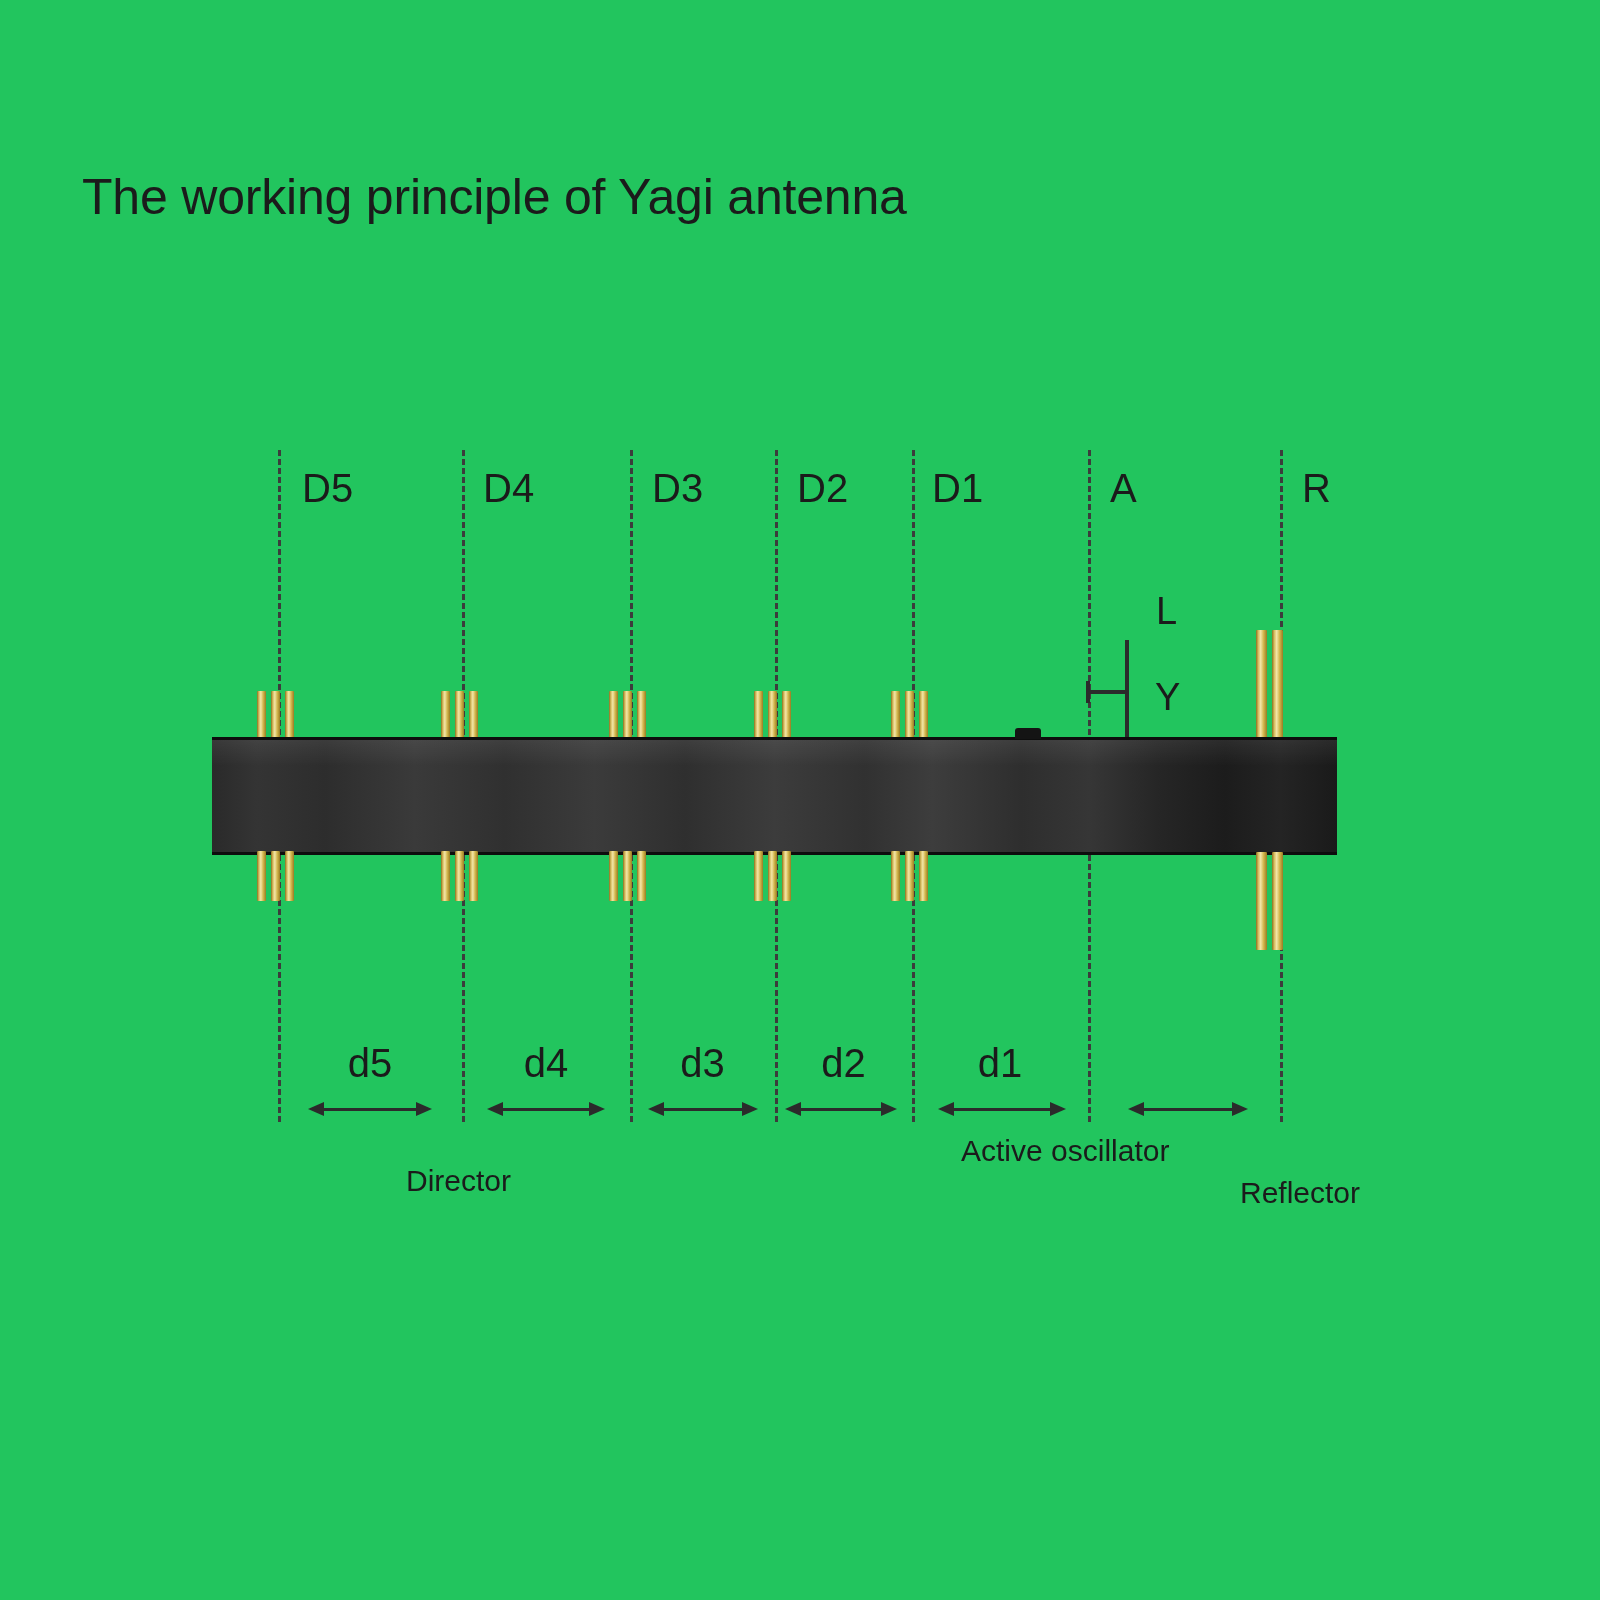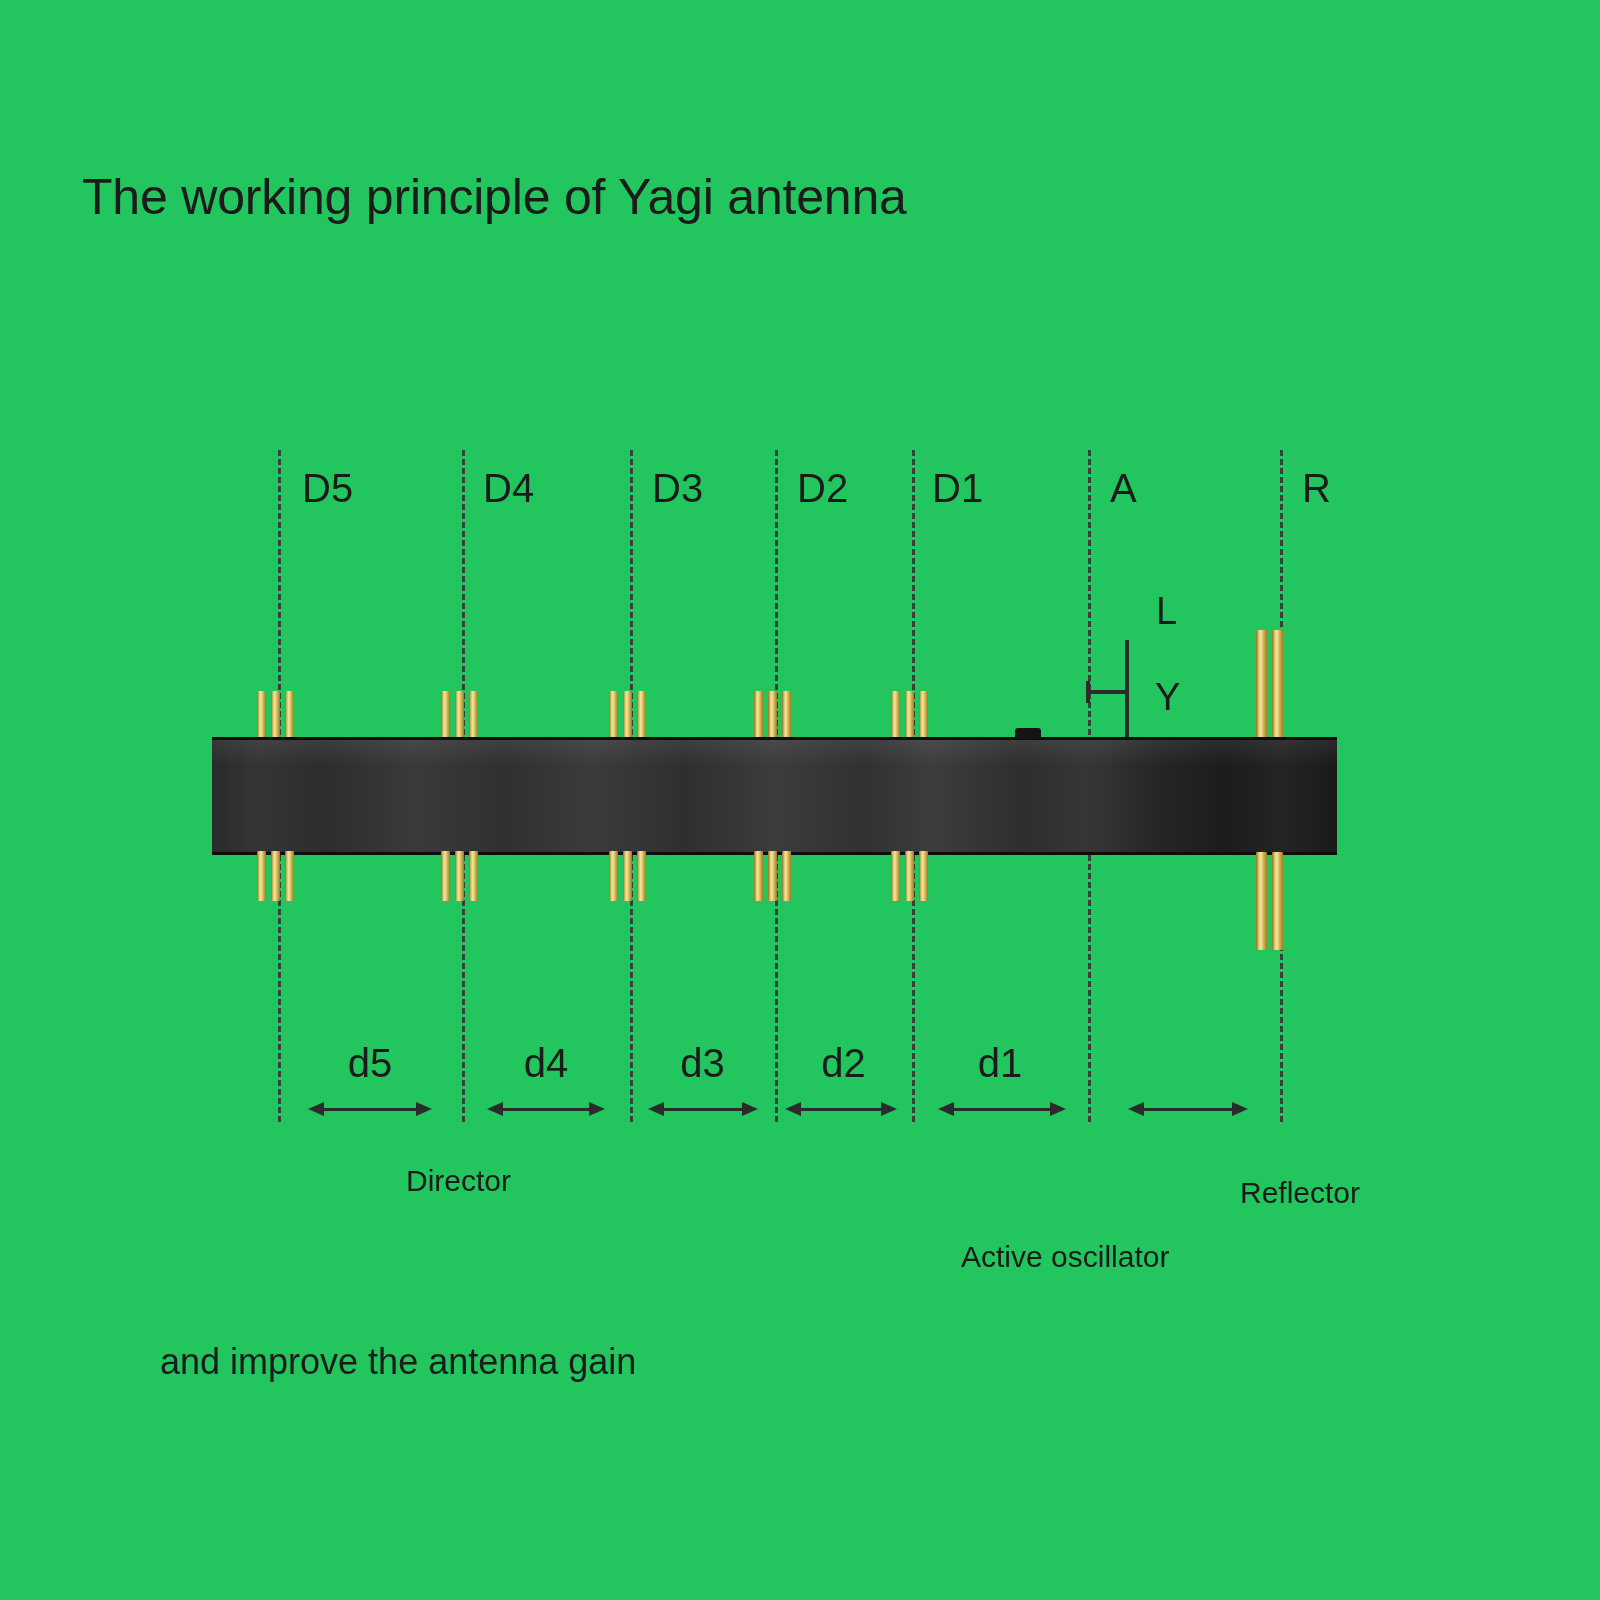--- a/index.html
+++ b/index.html
@@ -321,22 +321,21 @@
       <div class="shaft"></div>
       <div class="head right"></div>
     </div>
     <div class="dim-arrow" style="left:1128px; width:120px;">
       <div class="head left"></div>
       <div class="shaft"></div>
       <div class="head right"></div>
     </div>
 
     <div class="caption" style="left:406px; top:1166px">Director</div>
-    <div class="caption" style="left:961px; top:1242px">Active oscillator</div>
+    <div class="caption" style="left:961px; top:1136px">Active oscillator</div>
     <div class="caption" style="left:1240px; top:1178px">Reflector</div>
 
   </div>
 
   <div id="description">
-    <div>and improve the antenna gain</div>
   </div>
 
 </div>
 
 </body></html>

